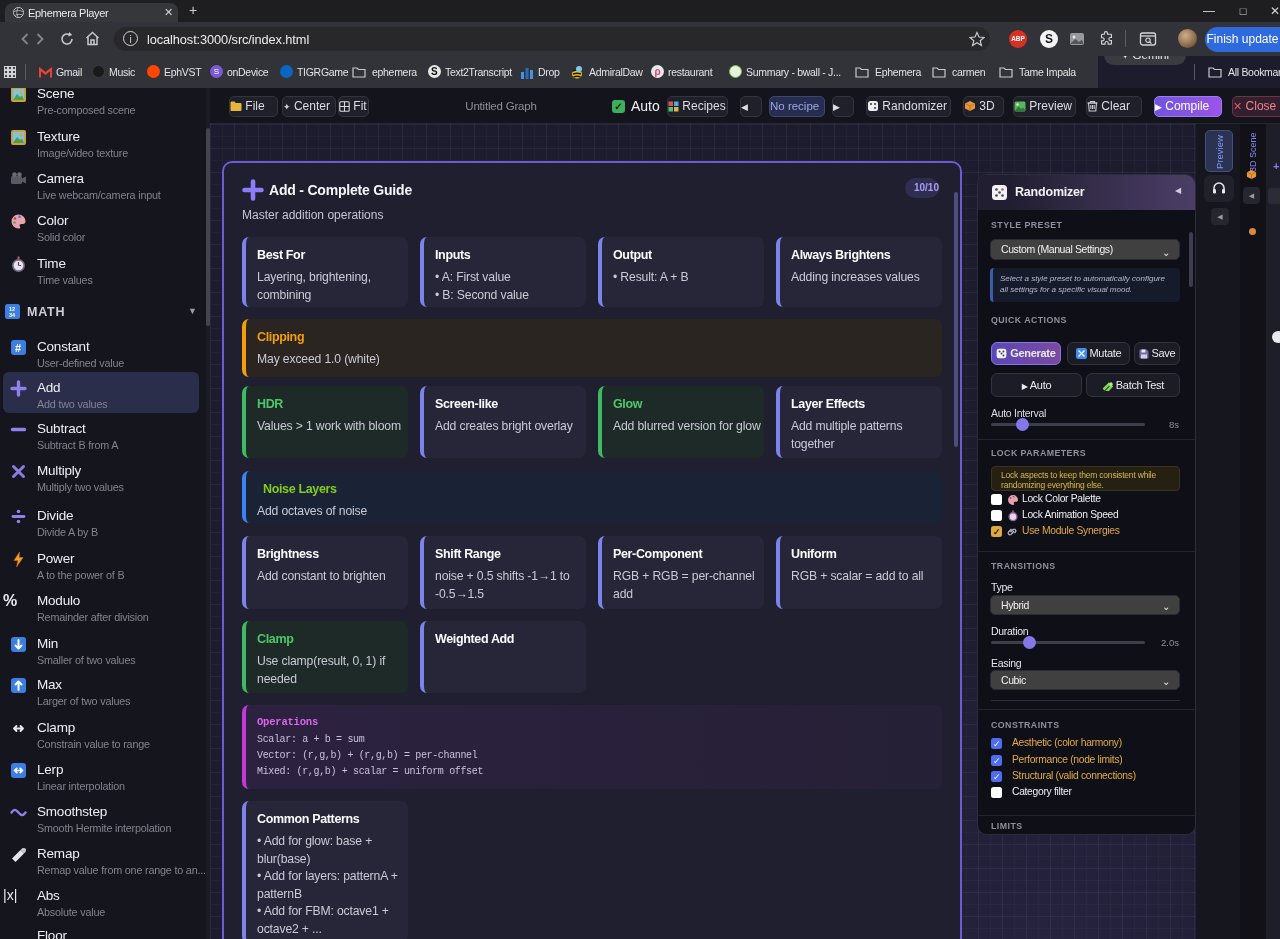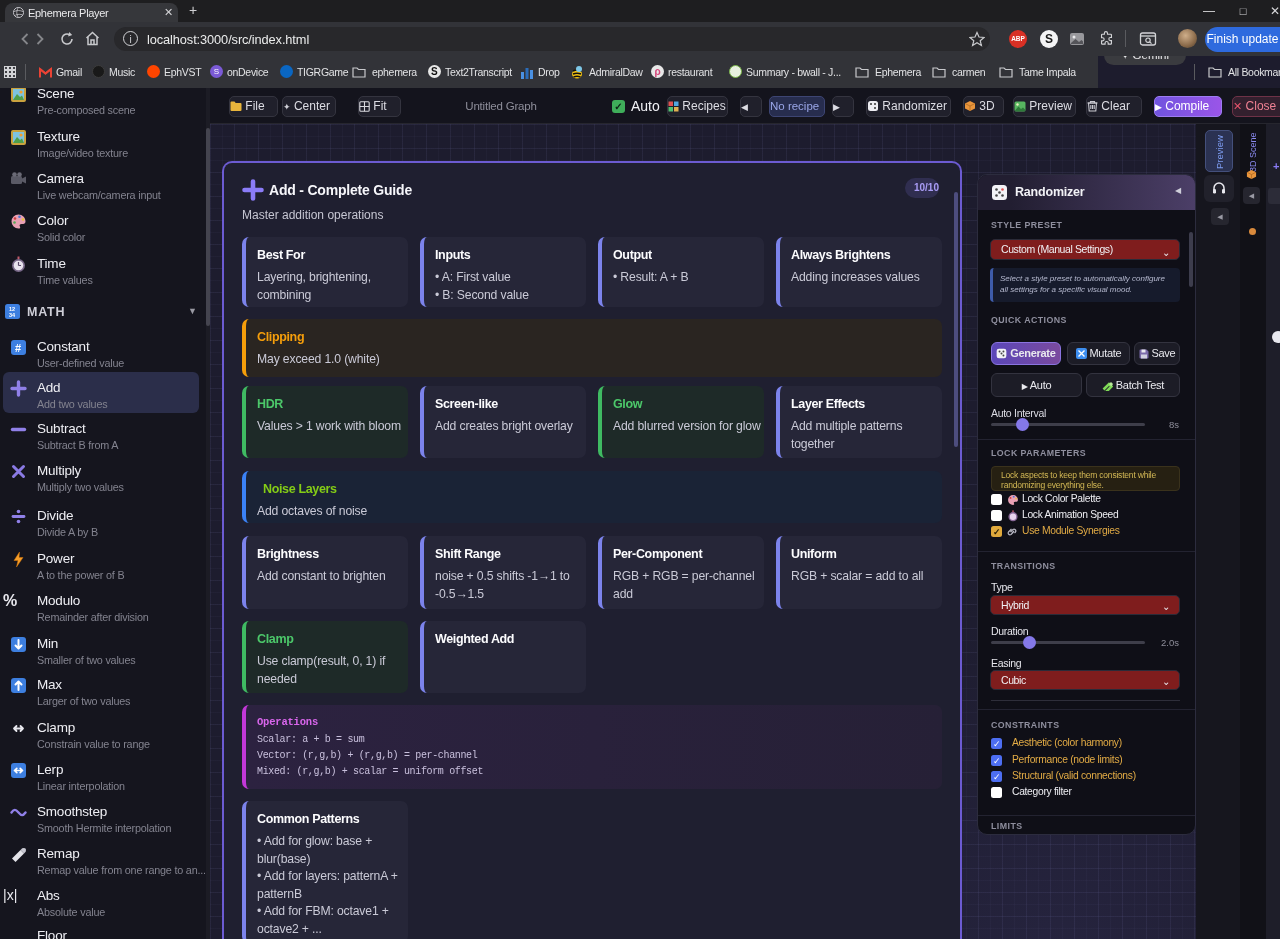--- a/index.html
+++ b/index.html
@@ -70,21 +70,21 @@
 .card.orange .ct { color:#f59e0b; }
 .card.blue { border-left-color:#3b82f6; background:#1a2336; }
 .card.blue .ct { color:#84cc16;padding-left:6px; }
 .card.mag { border-left-color:#c238d8; background:linear-gradient(90deg, #2c2240, #262036); }
 .card.mag .ct { color:#d966ec; font-family:"Liberation Mono", monospace; font-size:10.5px; letter-spacing:-0.2px; }
 .mono { font-family:"Liberation Mono", monospace; }
 
 #panel { position:absolute; left:977px; top:86px; width:219px; height:661px; background:#0f0f17; border:1px solid #2c2c3e; border-radius:10px; overflow:hidden; }
 #phead { position:absolute; left:0; top:0; width:219px; height:35px; background:linear-gradient(90deg, #221e31 15%, #4c3f68); }
 .plabel { position:absolute; font-size:8.8px; font-weight:bold; letter-spacing:0.45px; color:#8f8f9e; }
-.pselect { position:absolute; left:12px; width:190px; height:21px; background:#7f1d1d; border:1px solid #2b2b38; border-radius:5px; font-size:10.5px; letter-spacing:-0.4px; color:#f0f0f4; line-height:19px; padding-left:10px; }
+.pselect { position:absolute; left:12px; width:190px; height:21px; background:#404040; border:1px solid #2b2b38; border-radius:5px; font-size:10.5px; letter-spacing:-0.4px; color:#f0f0f4; line-height:19px; padding-left:10px; }
 .pselect .ch { position:absolute; right:9px; top:3px; color:#e8e8ec; font-size:10px; }
 .pbtn { position:absolute; background:#1c1c26; border:1px solid #33333f; border-radius:6px; font-size:11px; letter-spacing:-0.3px; color:#e9e9ee; text-align:center; }
 .ckrow { position:absolute; left:13px; font-size:10.3px; letter-spacing:-0.3px; color:#ededf2; }
 .ckbox { position:absolute; left:0; top:1px; width:11px; height:11px; border-radius:2.5px; background:#fff; }
 .divfull { position:absolute; left:0; width:219px; height:1px; background:#232331; }
 .sliderline { position:absolute; height:3px; background:#3e3e4a; border-radius:2px; }
 .sliderthumb { position:absolute; width:13px; height:13px; border-radius:50%; background:#8478e8; top:-5px; }
 </style>
 </head>
 <body>
@@ -387,21 +387,21 @@
         <span class="ti">Floor</span>
       </div>
     </div>
     <div id="sbtrack"></div>
       <div id="sbthumb"></div>
     <div id="apptb">
       <div class="tbtn" style="left:19px;width:49px"><svg style="vertical-align:-2px" width="12" height="11" viewBox="0 0 12 11">
             <path d="M0.5 1.5 a1 1 0 0 1 1-1 h3 l1.2 1.5 h4.8 a1 1 0 0 1 1 1 v6 a1 1 0 0 1 -1 1 h-9 a1 1 0 0 1 -1-1 Z" fill="#e8b53c"></path>
           </svg> File</div>
       <div class="tbtn" style="left:72px;width:54px"><span style="font-size:9px;color:#cfcfd6">✦</span> Center</div>
-      <div class="tbtn" style="left:148px;width:43px"><svg style="vertical-align:-2px" width="11" height="11" viewBox="0 0 11 11">
+      <div class="tbtn" style="left:128px;width:31px"><svg style="vertical-align:-2px" width="11" height="11" viewBox="0 0 11 11">
             <g stroke="#d8d8de" stroke-width="1.1" fill="none">
               <rect x="0.8" y="0.8" width="9.4" height="9.4" rx="1"></rect>
               <path d="M5.5 0.8 V10.2 M0.8 5.5 H10.2"></path>
             </g>
           </svg> Fit</div>
       <div class="abs" style="left:241px;top:12px;width:100px;text-align:center;font-size:11.5px;letter-spacing:-0.2px;color:#8e8e9a">Untitled Graph</div>
       <div class="abs" style="left:402px;top:12px;width:13px;height:13px;background:#3fae5a;border-radius:3px;text-align:center;line-height:13px;font-size:10px;color:#0c2315;font-weight:bold">✓</div>
       <span class="abs" style="left:421px;top:10px;font-size:14px;color:#f2f2f6">Auto</span>
       <div class="tbtn" style="left:457px;width:61px"><svg style="vertical-align:-2px" width="11" height="11" viewBox="0 0 11 11">
             <rect x="0.5" y="0.5" width="4.5" height="4.5" fill="#e05252"></rect>

